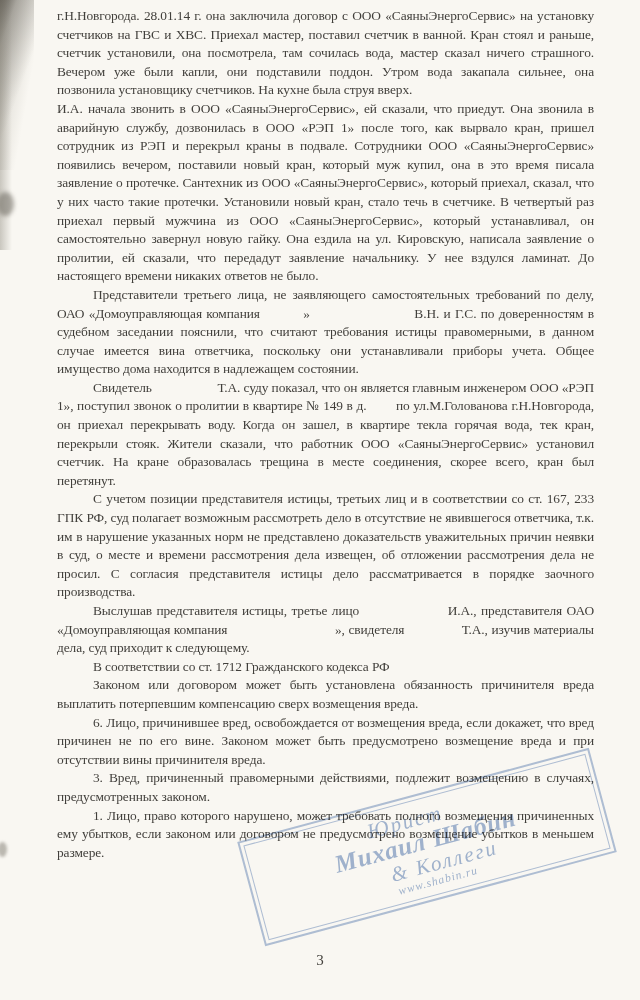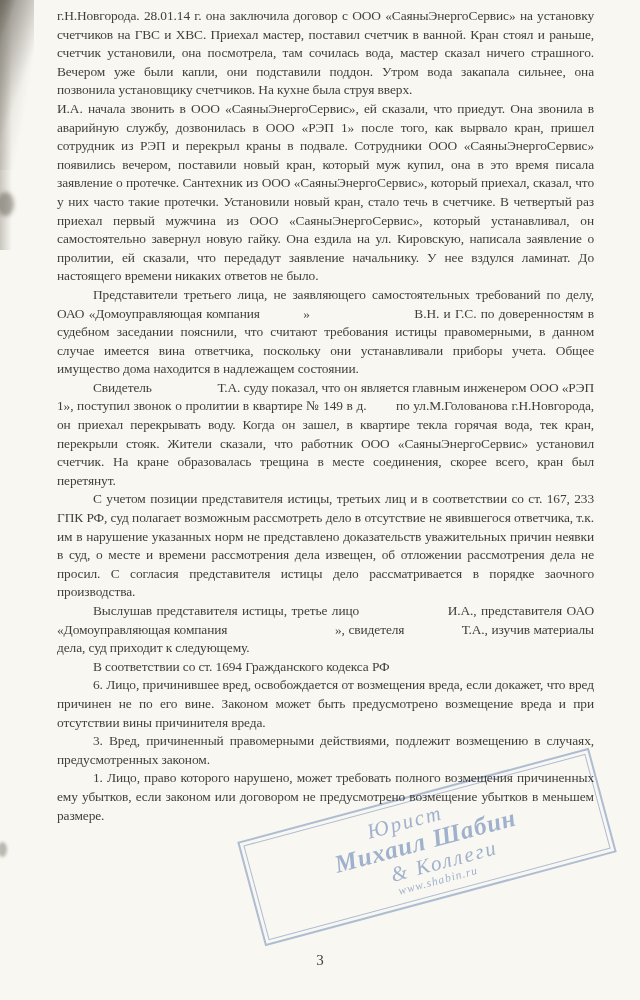--- a/index.html
+++ b/index.html
@@ -89,21 +89,22 @@
     <div class="wm-l4">www.shabin.ru</div>
   </div>
 
   <div class="text">
     <p class="cont">г.Н.Новгорода. 28.01.14 г. она заключила договор с ООО «СаяныЭнергоСервис» на установку счетчиков на ГВС и ХВС. Приехал мастер, поставил счетчик в ванной. Кран стоял и раньше, счетчик установили, она посмотрела, там сочилась вода, мастер сказал ничего страшного. Вечером уже были капли, они подставили поддон. Утром вода закапала сильнее, она позвонила установщику счетчиков. На кухне была струя вверх.</p>
     <p class="cont">И.А. начала звонить в  ООО «СаяныЭнергоСервис», ей сказали, что приедут. Она звонила в аварийную службу, дозвонилась в ООО «РЭП 1» после того, как вырвало кран, пришел сотрудник из РЭП и перекрыл краны в подвале. Сотрудники ООО «СаяныЭнергоСервис» появились вечером, поставили новый кран, который муж купил, она в это время писала заявление о протечке. Сантехник из ООО «СаяныЭнергоСервис», который приехал, сказал, что у них часто такие протечки. Установили новый кран, стало течь в счетчике. В четвертый раз приехал первый мужчина из ООО «СаяныЭнергоСервис», который устанавливал, он самостоятельно завернул новую гайку. Она ездила на ул. Кировскую, написала заявление о пролитии, ей сказали, что передадут заявление начальнику. У нее вздулся ламинат. До настоящего времени никаких ответов не было.</p>
     <p>Представители третьего лица, не заявляющего самостоятельных требований по делу, ОАО «Домоуправляющая компания&nbsp;&nbsp;&nbsp;&nbsp;&nbsp;&nbsp;&nbsp;&nbsp;&nbsp;&nbsp;»&nbsp;&nbsp;&nbsp;&nbsp;&nbsp;&nbsp;&nbsp;&nbsp;&nbsp;&nbsp;&nbsp;&nbsp;&nbsp;&nbsp;&nbsp;&nbsp;&nbsp;&nbsp;&nbsp;&nbsp;&nbsp;&nbsp;&nbsp;&nbsp;В.Н. и Г.С. по доверенностям в судебном заседании пояснили, что считают требования истицы правомерными, в данном случае имеется вина ответчика, поскольку они устанавливали приборы учета. Общее имущество дома находится в надлежащем состоянии.</p>
     <p>Свидетель&nbsp;&nbsp;&nbsp;&nbsp;&nbsp;&nbsp;&nbsp;&nbsp;&nbsp;&nbsp;&nbsp;&nbsp;&nbsp;&nbsp;&nbsp;&nbsp;&nbsp;&nbsp;&nbsp;&nbsp;Т.А. суду показал, что он является главным инженером ООО «РЭП 1», поступил звонок о пролитии в квартире № 149 в д.&nbsp;&nbsp;&nbsp;&nbsp;&nbsp;&nbsp;&nbsp;&nbsp;по ул.М.Голованова г.Н.Новгорода, он приехал перекрывать воду. Когда он зашел, в квартире текла горячая вода, тек кран, перекрыли стояк. Жители сказали, что работник ООО «СаяныЭнергоСервис» установил счетчик. На кране образовалась трещина в месте соединения, скорее всего, кран был перетянут.</p>
     <p>С учетом позиции представителя истицы, третьих лиц и в соответствии со ст. 167, 233 ГПК РФ, суд полагает возможным рассмотреть дело в отсутствие не явившегося ответчика, т.к. им в нарушение указанных норм не представлено доказательств уважительных причин неявки в суд, о месте и времени рассмотрения дела извещен, об отложении рассмотрения дела не просил. С согласия представителя истицы дело рассматривается в порядке заочного производства.</p>
     <p>Выслушав представителя истицы, третье лицо&nbsp;&nbsp;&nbsp;&nbsp;&nbsp;&nbsp;&nbsp;&nbsp;&nbsp;&nbsp;&nbsp;&nbsp;&nbsp;&nbsp;&nbsp;&nbsp;&nbsp;&nbsp;&nbsp;&nbsp;И.А., представителя ОАО «Домоуправляющая компания&nbsp;&nbsp;&nbsp;&nbsp;&nbsp;&nbsp;&nbsp;&nbsp;&nbsp;&nbsp;&nbsp;&nbsp;&nbsp;&nbsp;&nbsp;&nbsp;&nbsp;&nbsp;&nbsp;&nbsp;&nbsp;&nbsp;&nbsp;&nbsp;&nbsp;&nbsp;&nbsp;&nbsp;&nbsp;&nbsp;», свидетеля&nbsp;&nbsp;&nbsp;&nbsp;&nbsp;&nbsp;&nbsp;&nbsp;&nbsp;&nbsp;&nbsp;&nbsp;&nbsp;&nbsp;&nbsp;&nbsp;Т.А., изучив материалы дела, суд приходит к следующему.</p>
-    <p>В соответствии со ст. 1694 Гражданского кодекса РФ</p>
+    <p>В соответствии со ст. 1712 Гражданского кодекса РФ</p>
+    <p>Законом или договором может быть установлена обязанность причинителя вреда выплатить потерпевшим компенсацию сверх возмещения вреда.</p>
     <p>6. Лицо, причинившее вред, освобождается от возмещения вреда, если докажет, что вред причинен не по его вине. Законом может быть предусмотрено возмещение вреда и при отсутствии вины причинителя вреда.</p>
     <p>3. Вред, причиненный правомерными действиями, подлежит возмещению в случаях, предусмотренных законом.</p>
     <p>1. Лицо, право которого нарушено, может требовать полного возмещения причиненных ему убытков, если законом или договором не предусмотрено возмещение убытков в меньшем размере.</p>
   </div>
 
   <div class="pagenum">3</div>
 
 </div>
 
 </body></html>

